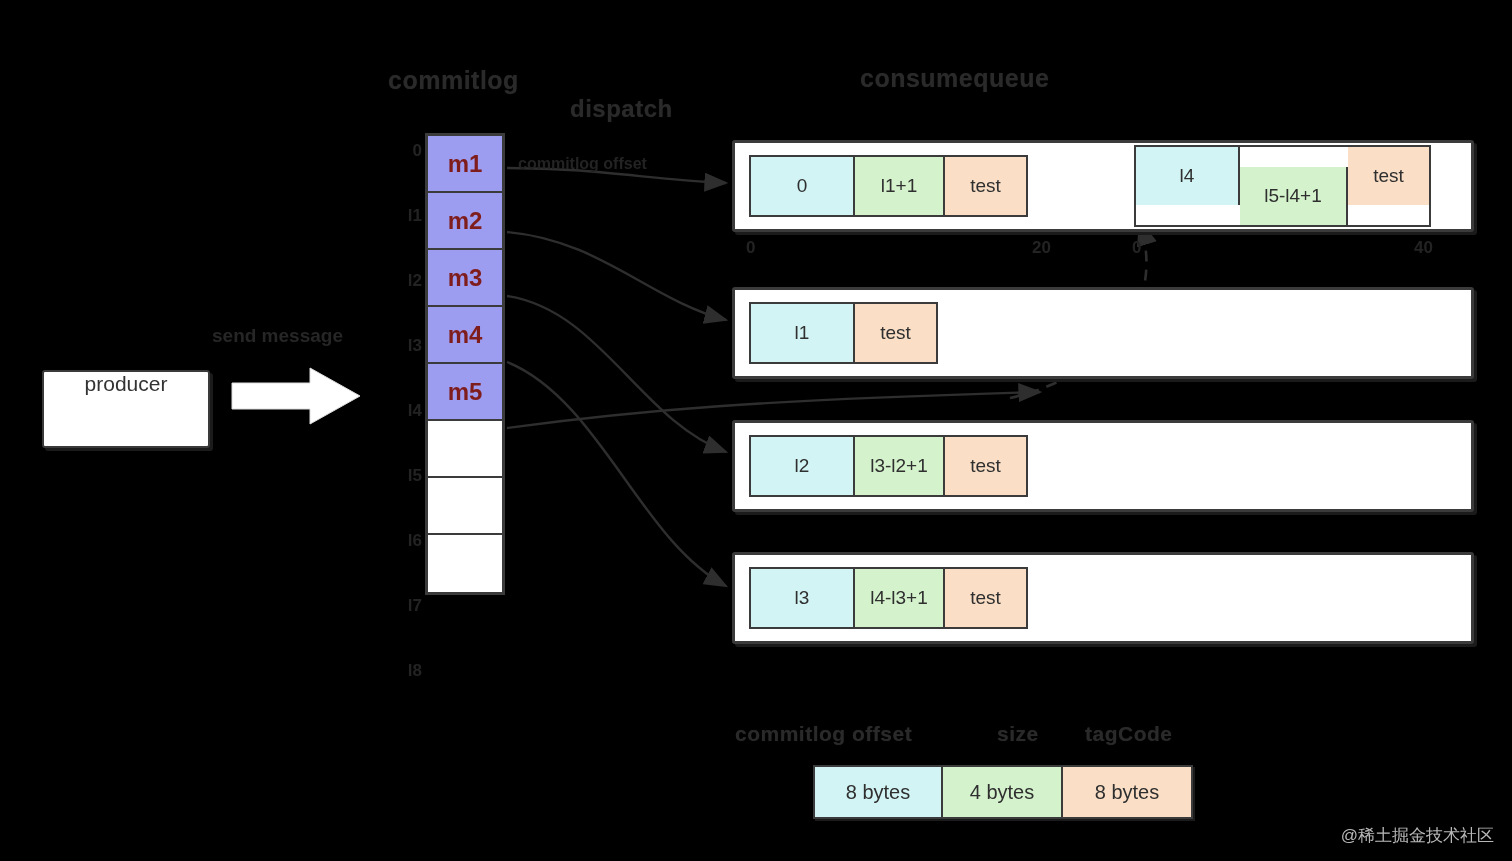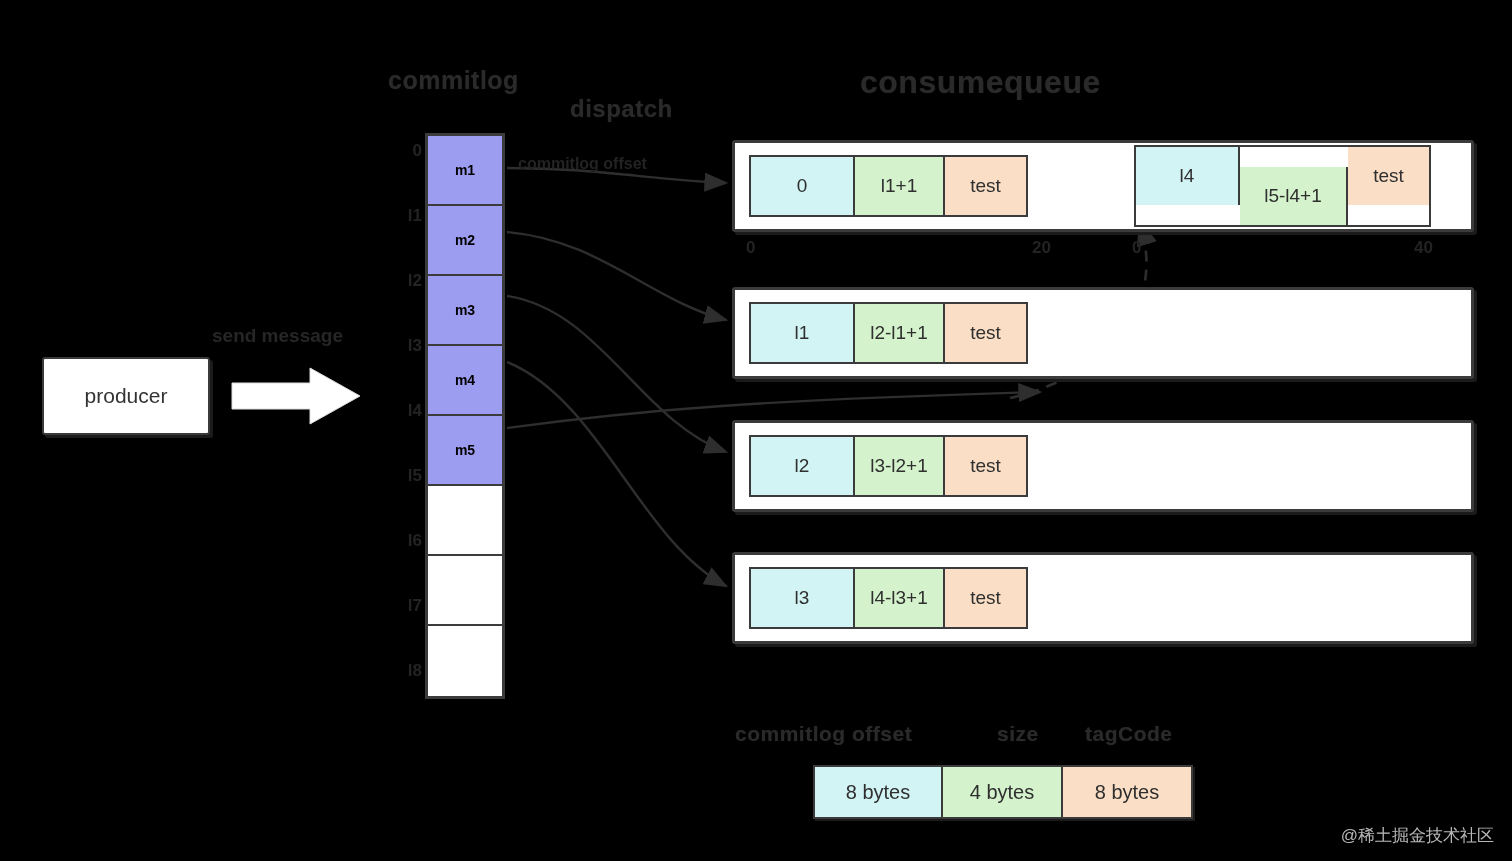--- a/index.html
+++ b/index.html
@@ -23,61 +23,61 @@
     text-shadow: 0 0 1px #1c1c1c;
   }
   .dark-label {
     color: #262626;
     font-weight: 600;
     white-space: nowrap;
   }
 
   
   #producer-box {
-    left: 42px; top: 357px;
+    left: 42px; top: 370px;
     width: 168px; height: 78px;
     background: #ffffff;
     border: 2px solid #3a3a3a;
     border-radius: 3px;
-    display: flex; align-items: center; justify-content: center;
+    display: flex; justify-content: center;
     box-shadow: 3px 3px 0 #1b1b1b;
   }
   #producer-box span { font-size: 21px; color: #333; }
 
   
   #commitlog-title { left: 388px; top: 66px; font-size: 25px; }
   #dispatch-title  { left: 570px; top: 95px; font-size: 24px; }
   #dispatch-sub    { left: 518px; top: 155px; font-size: 16px; color: #232323; }
 
   #commitlog-col {
     left: 425px; top: 133px;
     width: 80px;
     border: 3px solid #3b3b3b;
     background: #ffffff;
   }
   .cl-cell {
-    height: 70px;
+    height: 57px;
     border-bottom: 2px solid #3b3b3b;
     display: flex; align-items: center; justify-content: center;
-    font-size: 14px; font-weight: 700; color: #000000;
+    font-size: 24px; font-weight: 700; color: #7f1d1d;
   }
   .cl-cell:last-child { border-bottom: none; }
   .cl-cell.filled { background: #9c9cf0; }
   .cl-cell.empty  { background: #ffffff; }
 
   
   #cl-offsets { left: 386px; top: 118px; width: 36px; }
   .cl-off {
     height: 65px;
     display: flex; align-items: center; justify-content: flex-end;
     font-size: 17px; color: #232323; font-weight: 600;
   }
 
   
-  #cq-title { left: 860px; top: 64px; font-size: 32px; }
+  #cq-title { left: 860px; top: 64px; font-size: 25px; }
 
   .cq-row {
     left: 732px;
     width: 742px; height: 92px;
     background: #ffffff;
     border: 3px solid #3b3b3b;
     border-radius: 3px;
     box-shadow: 3px 3px 0 #1b1b1b;
     display: flex; align-items: center;
     padding-left: 14px;
@@ -225,21 +225,20 @@
         </div>
         <div class="cq-group g2">
           <div class="cq-cell c-offset">l4</div>
           <div class="cq-cell c-size">l5-l4+1</div>
           <div class="cq-cell c-tag">test</div>
         </div>
       </div>
       <div class="abs cq-row" style="top: 287px;">
         <div class="cq-group">
           <div class="cq-cell c-offset">l1</div>
-          <div class="cq-cell c-size">l2-l1+1</div>
           <div class="cq-cell c-tag">test</div>
         </div>
       </div>
       <div class="abs cq-row" style="top: 420px;">
         <div class="cq-group">
           <div class="cq-cell c-offset">l2</div>
           <div class="cq-cell c-size">l3-l2+1</div>
           <div class="cq-cell c-tag">test</div>
         </div>
       </div>

